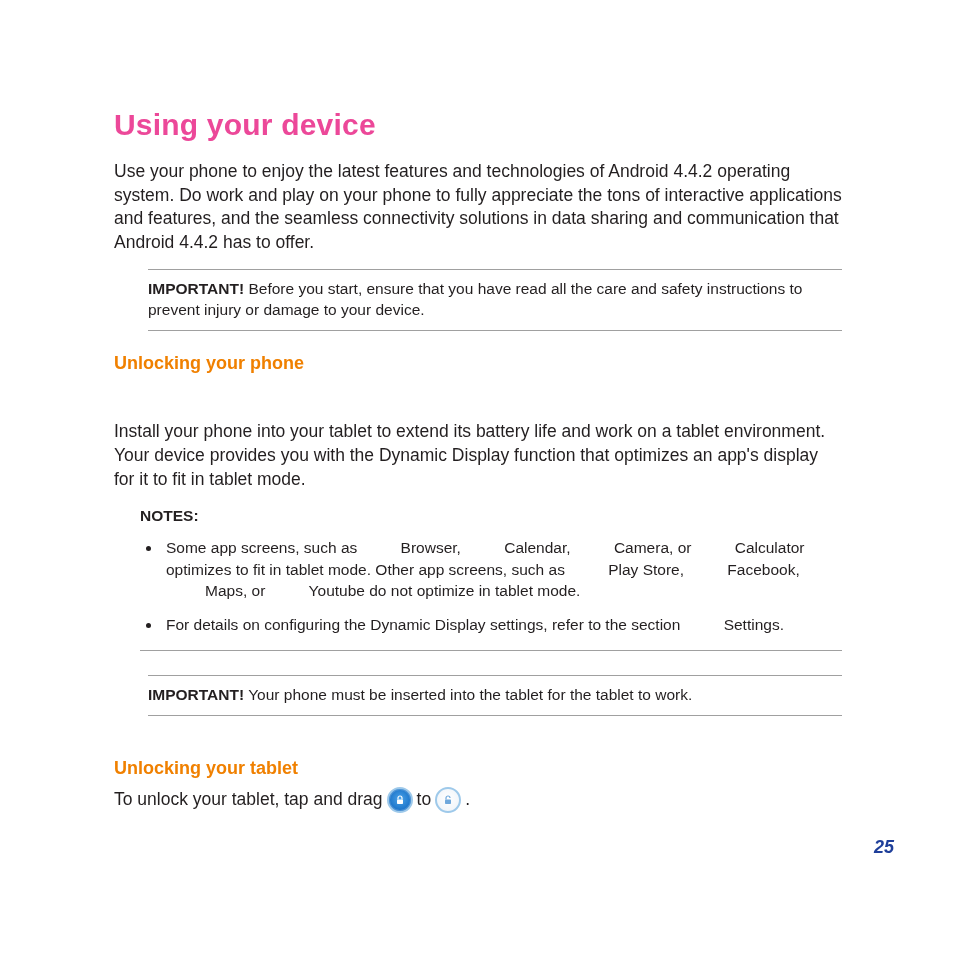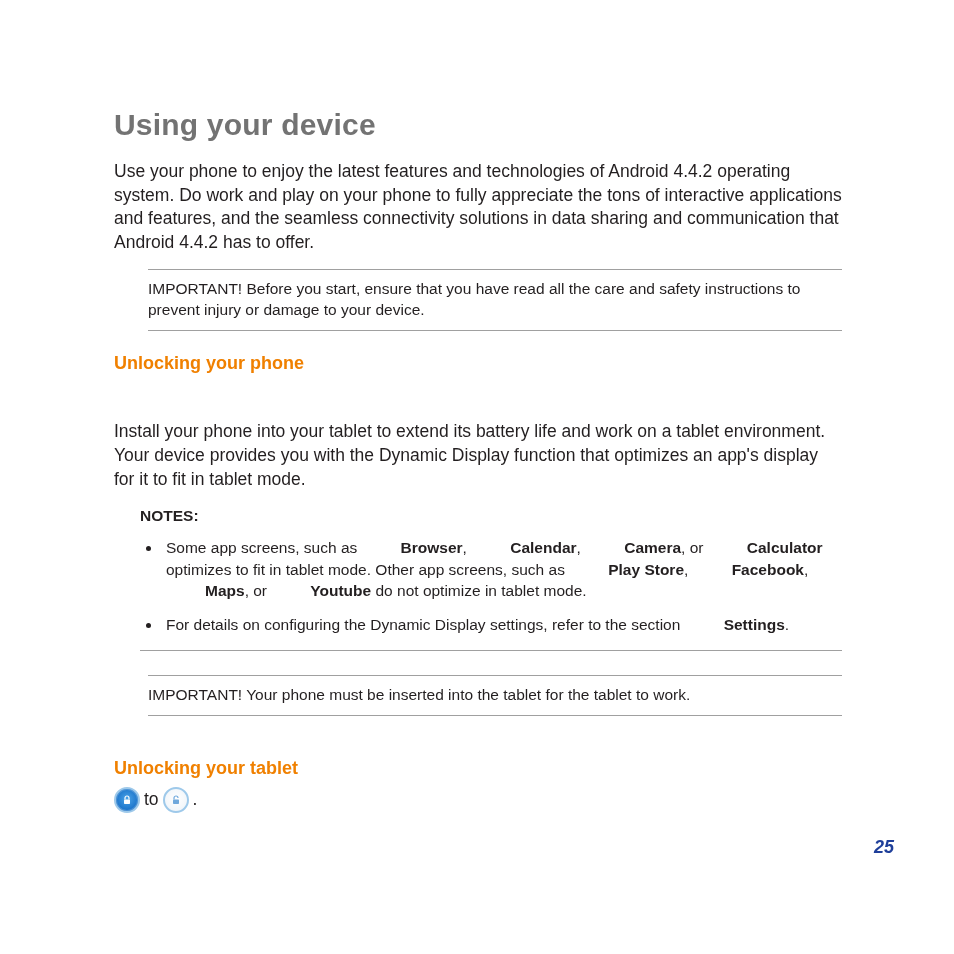--- a/index.html
+++ b/index.html
@@ -14,21 +14,21 @@
     -webkit-font-smoothing: antialiased;
   }
   .page {
     box-sizing: border-box;
     width: 954px;
     height: 954px;
     padding: 108px 112px 0 114px;
     position: relative;
   }
   h1.title {
-    color: #737373;
+    color: #ec4899;
     font-weight: 700;
     font-size: 30px;
     margin: 0 0 18px 0;
     letter-spacing: 0.2px;
   }
   h2.section {
     color: #f08000;
     font-weight: 700;
     font-size: 22px;
     margin: 0 0 10px 0;
@@ -47,33 +47,33 @@
   }
   .callout {
     border-top: 1px solid #a0a0a0;
     border-bottom: 1px solid #a0a0a0;
     padding: 8px 0 10px 0;
     margin: 10px 0 22px 34px;
     font-size: 15.5px;
     line-height: 1.38;
     color: #231f20;
   }
-  .callout .label { font-weight: 400; }
+  .callout .label { font-weight: 700; }
   .notes-block {
     margin: 12px 0 4px 26px;
     font-size: 15.5px;
     line-height: 1.4;
     border-bottom: 1px solid #a0a0a0;
     padding-bottom: 14px;
   }
   .notes-block .notes-title { font-weight: 700; margin-bottom: 10px; display:block;}
   .notes-block ul { margin: 0; padding-left: 22px; }
   .notes-block li { margin-bottom: 12px; padding-left: 4px; }
   .notes-block li:last-child { margin-bottom: 0; }
-  .bold { font-weight: 700; padding-left: 39px; }
+  .bold { font-weight: 400; padding-left: 39px; }
   .spacer-lg { height: 38px; }
   .spacer-md { height: 20px; }
   .pagenum {
     position: absolute;
     right: 60px;
     bottom: 96px;
     color: #1f3f9a;
     font-weight: 700;
     font-style: italic;
     font-size: 18px;
@@ -143,20 +143,21 @@
 
   <div class="callout" style="margin-top:24px;">
     <span class="label">IMPORTANT!</span><span>  Your phone must be inserted into the tablet for the tablet to work.</span>
   </div>
 
   <div class="spacer-md"></div>
 
   <h3 class="subsection">Unlocking your tablet</h3>
 
   <p class="inline-line">
+    <span>To unlock your tablet, tap and drag </span>
     <span class="lock-badge lock-closed">
       <svg width="12" height="12" viewBox="0 0 24 24" fill="none">
         <rect x="6" y="11" width="12" height="9" rx="1.5" fill="#ffffff"></rect>
         <path d="M8 11 V8 a4 4 0 0 1 8 0 V11" stroke="#ffffff" stroke-width="2.4" fill="none"></path>
       </svg>
     </span>
     <span> to </span>
     <span class="lock-badge lock-open">
       <svg width="12" height="12" viewBox="0 0 24 24" fill="none">
         <rect x="6" y="11" width="12" height="9" rx="1.5" fill="#6fa8dc"></rect>

